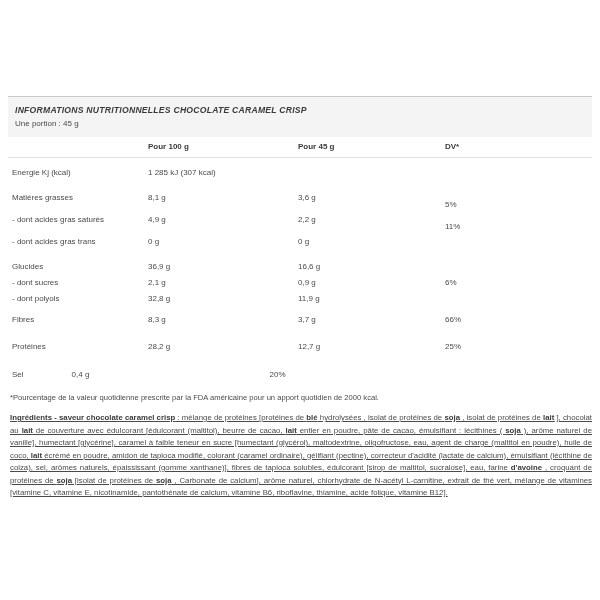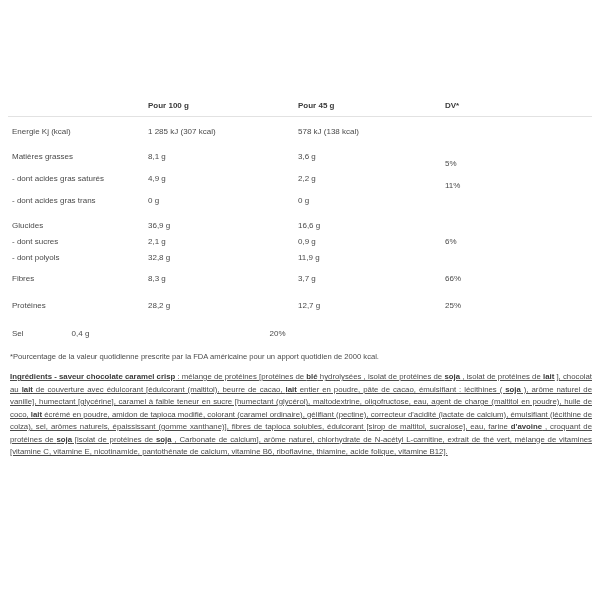--- a/index.html
+++ b/index.html
@@ -81,33 +81,36 @@
     color:var(--text);
     text-decoration:underline;
   }
   .ingredients b{color:var(--text-strong);}
 </style>
 </head>
 <body>
 
 <div class="panel">
 
+  <header class="panel-header">
+    <h2 class="panel-title">INFORMATIONS NUTRITIONNELLES CHOCOLATE CARAMEL CRISP</h2>
+    <div class="serving">Une portion : 45 g</div>
+  </header>
 
   <div class="row thead">
     <div class="cell lab"></div>
     <div class="cell val">Pour 100 g</div>
     <div class="cell val">Pour 45 g</div>
     <div class="cell val">DV*</div>
   </div>
 
   <div id="table-body">
   <div class="row g1 first">
     <div class="cell lab">Energie Kj (kcal)</div>
     <div class="cell val p100">1 285 kJ (307 kcal)</div>
-    <div class="cell val p45">578 kJ (138 kcal)</div>
     <div class="cell val dv"></div>
   </div>
 
   <div class="row g2 first">
     <div class="cell lab">Matières grasses</div>
     <div class="cell val p100">8,1 g</div>
     <div class="cell val p45">3,6 g</div>
     <div class="cell val dv">5%</div>
   </div>
 

